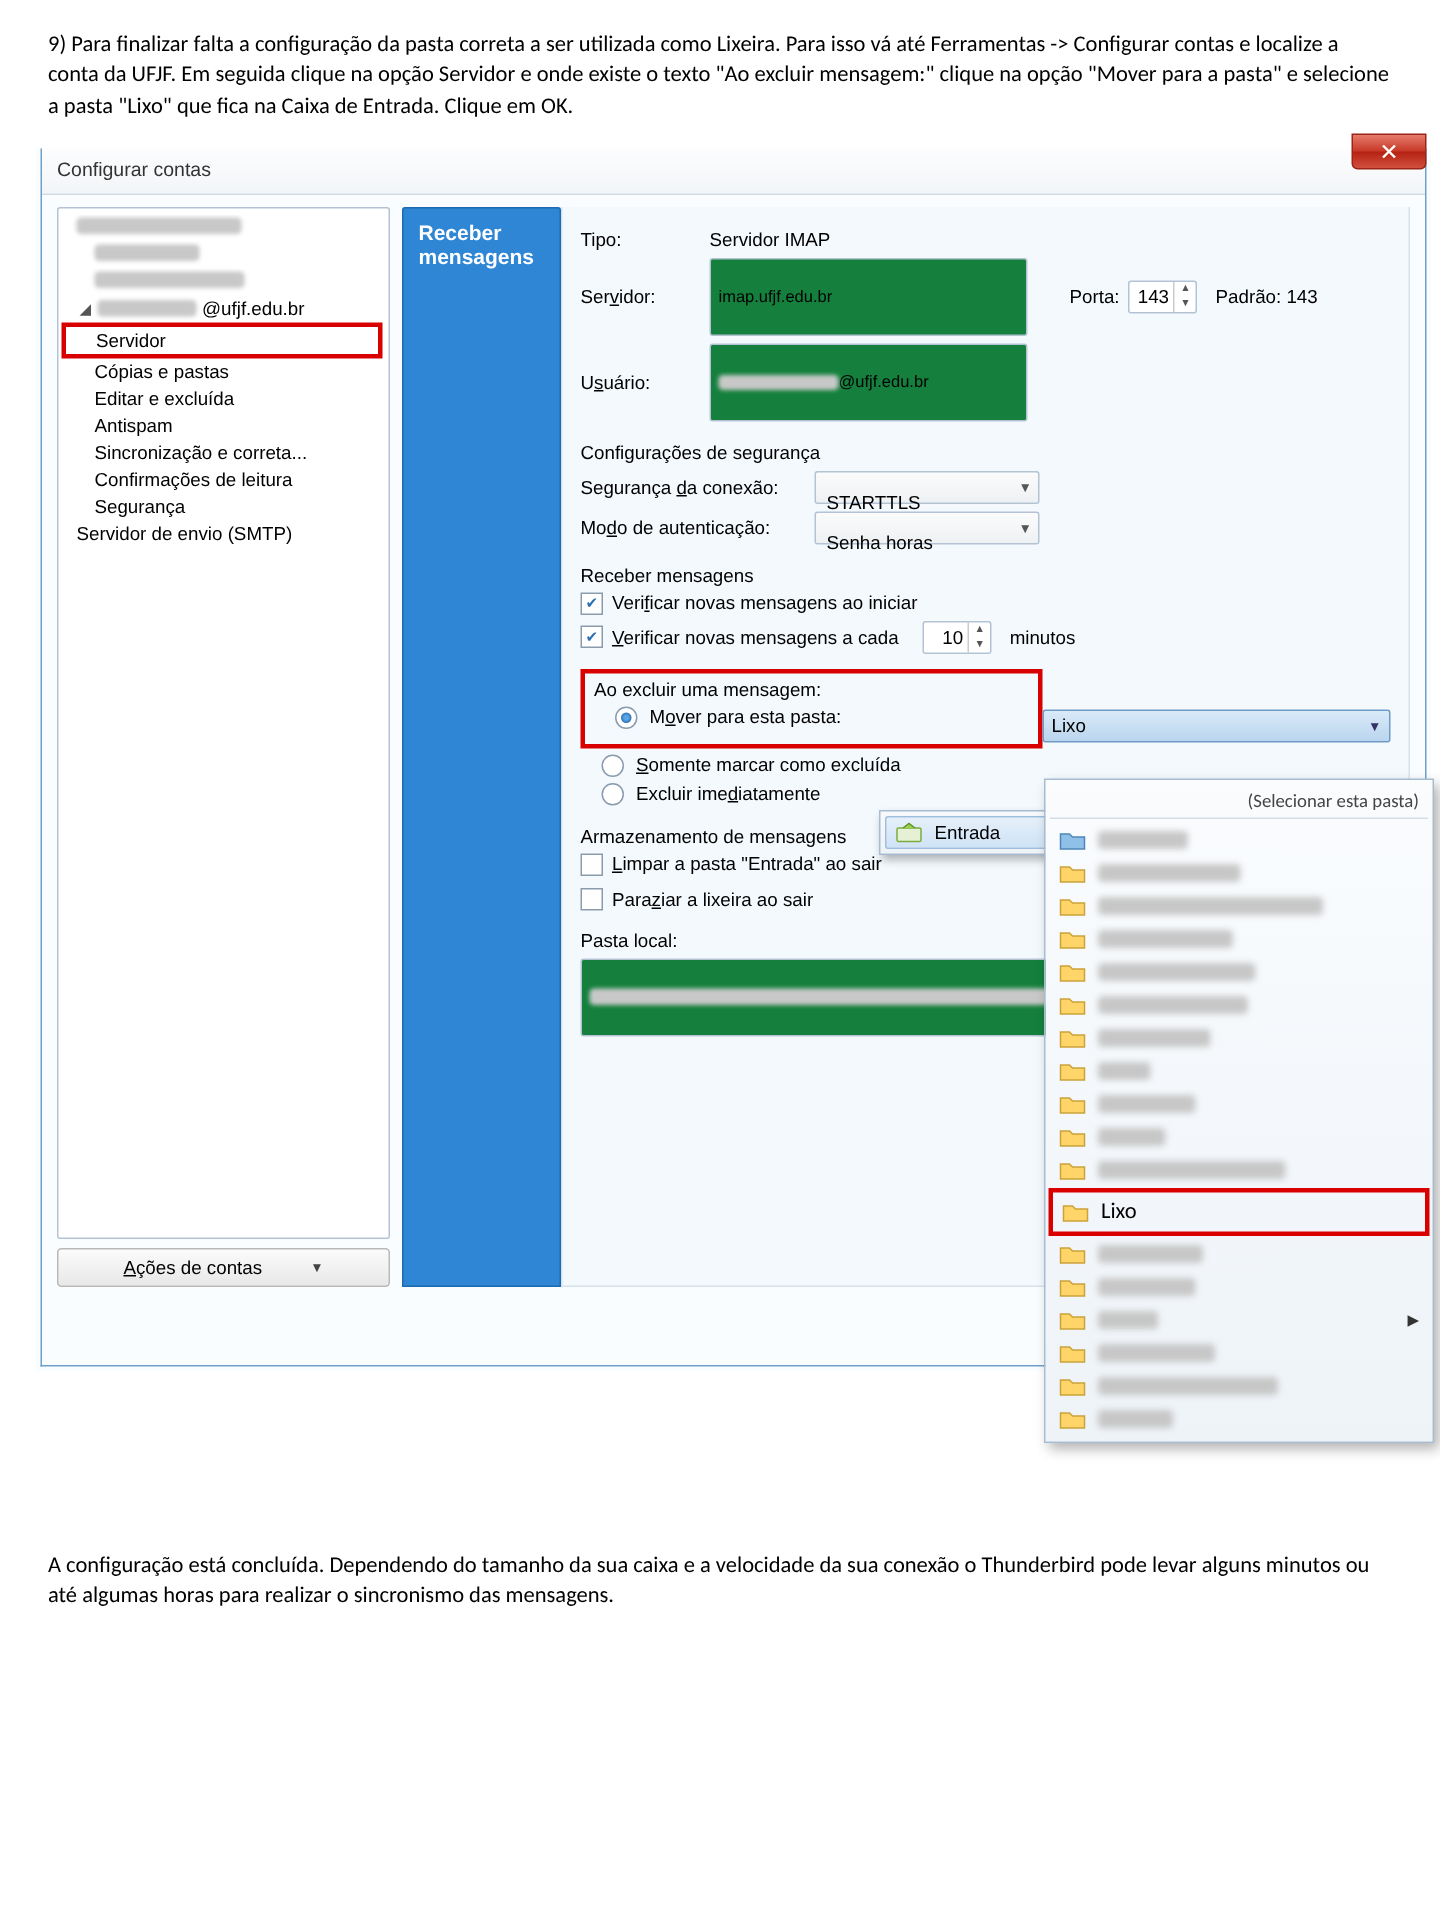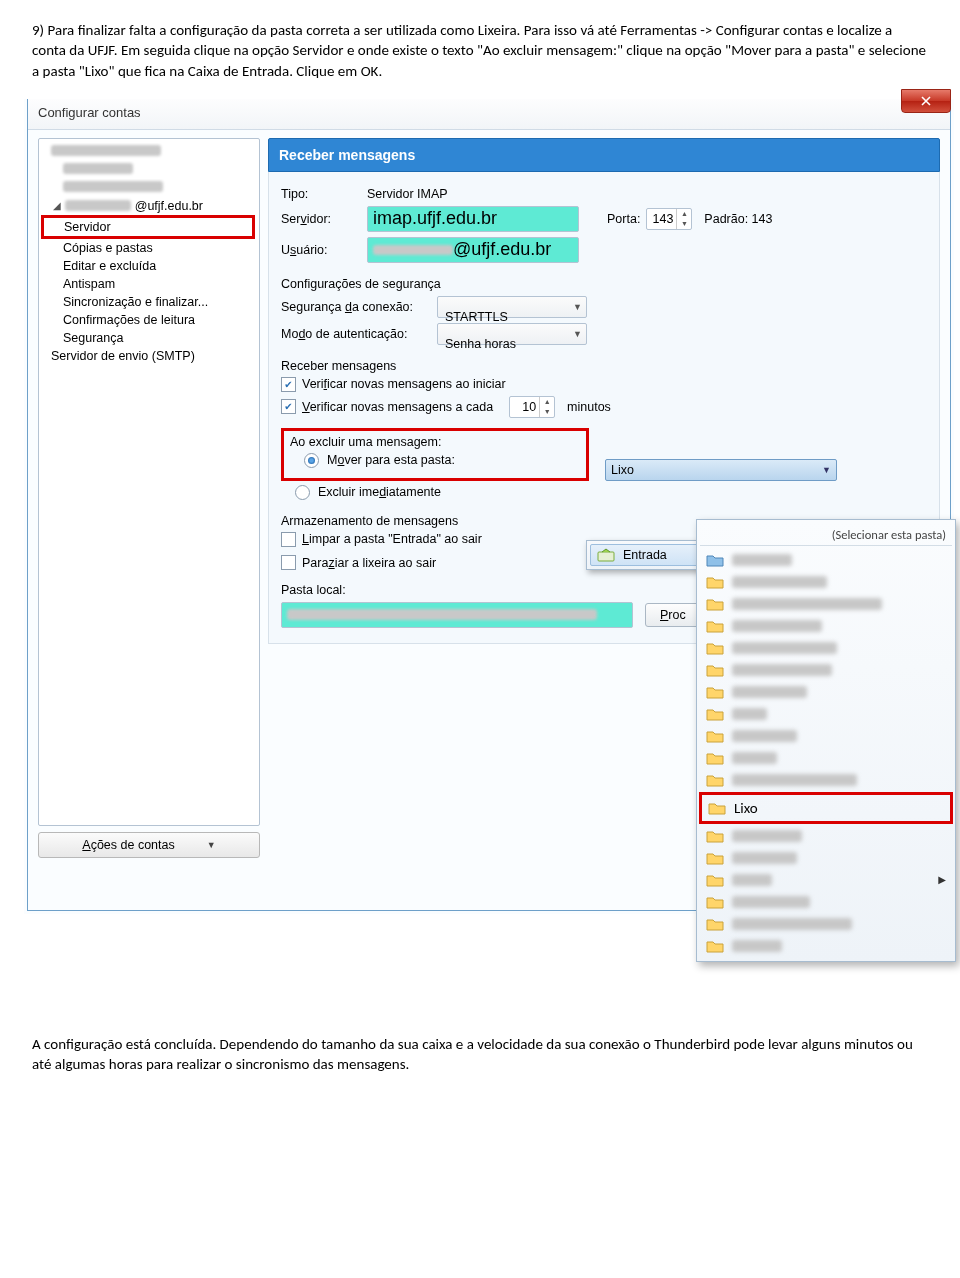--- a/index.html
+++ b/index.html
@@ -124,21 +124,21 @@
     justify-content: center;
     gap: 32px;
     font-size: 12.5px;
   }
   .dd-caret { font-size: 9px; color: #444; }
 
   
   .right-panel {
     flex: 1;
     display: flex;
-    flex-direction: column;
+    flex-direction: row;
     position: relative;
   }
   .blue-header {
     background: #2f86d4;
     color: #fff;
     font-weight: bold;
     font-size: 14px;
     padding: 8px 10px;
     border-radius: 2px 2px 0 0;
     border: 1px solid #1c6ab0;
@@ -148,24 +148,24 @@
     border-top: none;
     padding: 10px 12px 10px 12px;
     background: #f4f9fd;
   }
   .row { display: flex; align-items: center; gap: 6px; margin: 5px 0; }
   .lbl { width: 80px; }
   .lbl2 { width: 150px; }
   .u { text-decoration: underline; }
   .txt-input {
     border: 1px solid #b4c3d3;
-    background: #5eead4;
+    background: #15803d;
     height: 20px;
-    padding: 2px 5px;
-    font-size: 18px;
+    padding: 15px 5px;
+    font-size: 11px;
     border-radius: 2px;
     display: inline-flex;
     align-items: center;
     overflow: hidden;
   }
   .spin {
     width: 44px;
     display: inline-flex;
     border: 1px solid #b4c3d3;
     height: 20px;
@@ -317,21 +317,21 @@
               <span class="caret">◢</span>
               <span class="blur" style="width:66px"></span>
               <span class="acct-label">@ufjf.edu.br</span>
             </div>
             <div class="servidor-highlight">
               <span>Servidor</span>
             </div>
             <div class="tree-row sub">Cópias e pastas</div>
             <div class="tree-row sub">Editar e excluída</div>
             <div class="tree-row sub">Antispam</div>
-            <div class="tree-row sub">Sincronização e finalizar...</div>
+            <div class="tree-row sub">Sincronização e correta...</div>
             <div class="tree-row sub">Confirmações de leitura</div>
             <div class="tree-row sub">Segurança</div>
             <div class="tree-row top">Servidor de envio (SMTP)</div>
           </div>
           <div class="actions-btn">
             <span><span class="u">A</span><span>ções de contas</span></span>
             <span class="dd-caret">▼</span>
           </div>
         </div>
 
@@ -390,38 +390,42 @@
               <span class="spin" style="margin-left:10px">
                 <span class="num">10</span>
                 <span class="arrows">
                     <div>▲</div>
                     <div>▼</div>
                   </span>
               </span>
               <span style="margin-left:6px">minutos</span>
             </div>
 
-            <div style="display:flex; align-items:flex-end; gap:16px;">
+            <div style="display:flex; align-items:center; ">
               <div class="red-box2">
                 <div>Ao excluir uma mensagem:</div>
                 <div class="radio-row">
                   <span class="radio checked"></span>
                   <span><span>M</span><span class="u">o</span><span>ver para esta pasta:</span></span>
                 </div>
               </div>
               <div style="margin-top:30px">
                 <span class="lixo-dd">
                   <span>Lixo</span>
                   <span class="dd-arrow">▼</span>
                 </span>
               </div>
             </div>
 
             <div class="radio-row">
               <span class="radio"></span>
+              <span><span class="u">S</span><span>o</span><span>mente marcar como excluída</span></span>
+            </div>
+            <div class="radio-row">
+              <span class="radio"></span>
               <span><span>Excluir ime</span><span class="u">d</span><span>iatamente</span></span>
             </div>
 
             <div class="section-title">Armazenamento de mensagens</div>
             <div class="cb-row">
               <span class="cb"></span>
               <span><span class="u">L</span><span>i</span><span>mpar a pasta "Entrada" ao sair</span></span>
             </div>
             <div class="cb-row">
               <span class="cb"></span>

